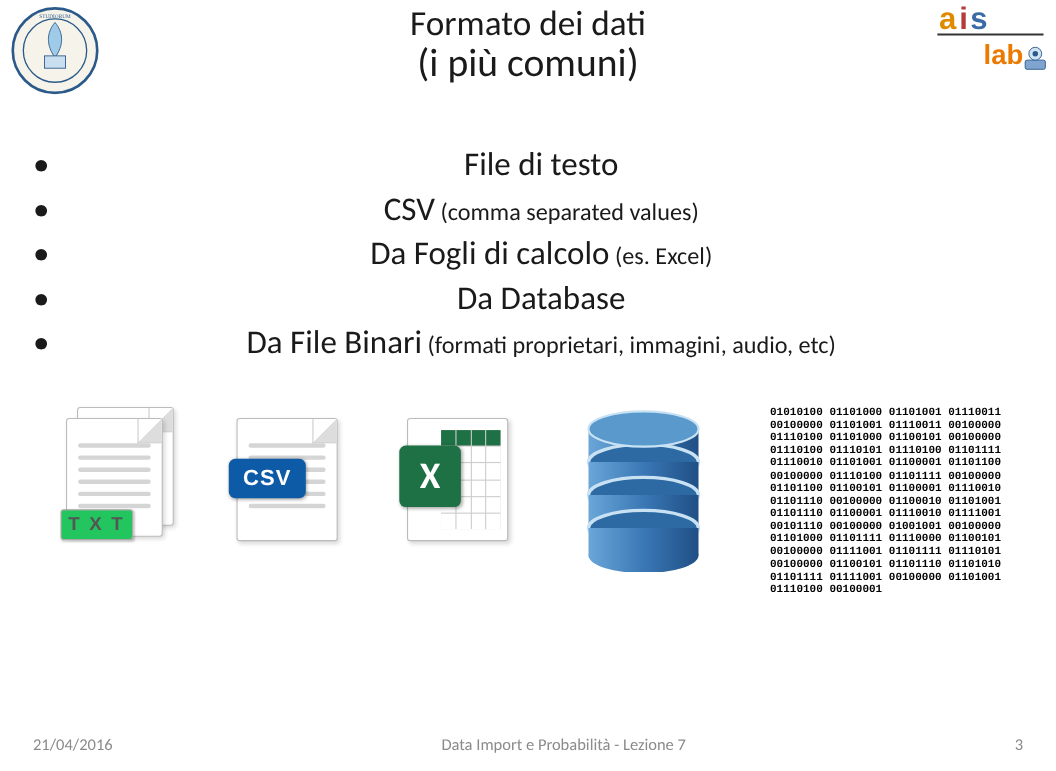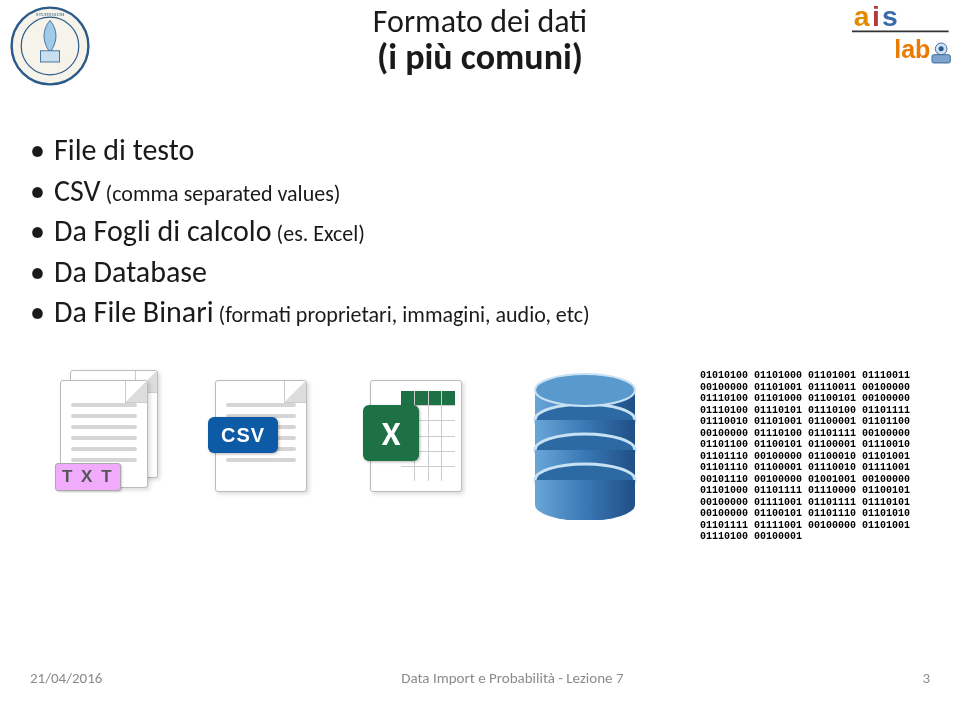--- a/index.html
+++ b/index.html
@@ -28,32 +28,33 @@
   .title {
     text-align: center;
     font-size: 32px;
     font-weight: 400;
     color: #1a1a1a;
     margin-top: 2px;
   }
   .subtitle {
     text-align: center;
     font-size: 36px;
-    font-weight: 700;
+    font-weight: 400;
     color: #1a1a1a;
     margin-top: -6px;
   }
   .content {
     position: absolute;
     top: 130px;
     left: 30px;
     right: 30px;
   }
   .bullets {
     list-style: none;
+    text-align: center;
   }
   .bullets li {
     font-size: 30px;
     color: #1a1a1a;
     line-height: 1.35;
     padding-left: 24px;
     position: relative;
   }
   .bullets li::before {
     content: "•";
@@ -105,21 +106,21 @@
   .sheet.front { position:relative; }
   .sheet .fold {
     position:absolute; top:0; right:0; width:22px; height:22px;
     background: linear-gradient(135deg,#fff 50%, #ddd 50%);
     border-left:1px solid #ccc; border-bottom:1px solid #ccc;
   }
   .sheet .lines { position:absolute; top:22px; left:10px; right:10px; }
   .sheet .lines div { height:4px; background:#d5d5d5; margin-bottom:7px; border-radius:2px;}
   .txt-label {
     position:absolute; bottom:-4px; left:-6px;
-    background:#f0abfc; border:1px solid #aaa; border-radius:3px;
+    background:#22c55e; border:1px solid #aaa; border-radius:3px;
     padding:3px 6px; font-family:Arial; font-size:17px; letter-spacing:2px;
     color:#555; font-weight:bold; box-shadow:1px 1px 2px rgba(0,0,0,.2);
   }
   .csv-badge, .x-badge {
     position:absolute; left:-8px; border-radius:6px;
     display:flex; align-items:center; justify-content:center;
     color:#fff; font-weight:bold; box-shadow:1px 1px 3px rgba(0,0,0,.3);
   }
   .csv-badge { top:36px; width:70px; height:36px; background:#0d5aa7; font-size:20px; letter-spacing:1px; font-family:Arial Black,Arial; }
   .x-badge { top:24px; width:56px; height:56px; background:#1e7145; font-size:34px; font-family:Calibri; }

